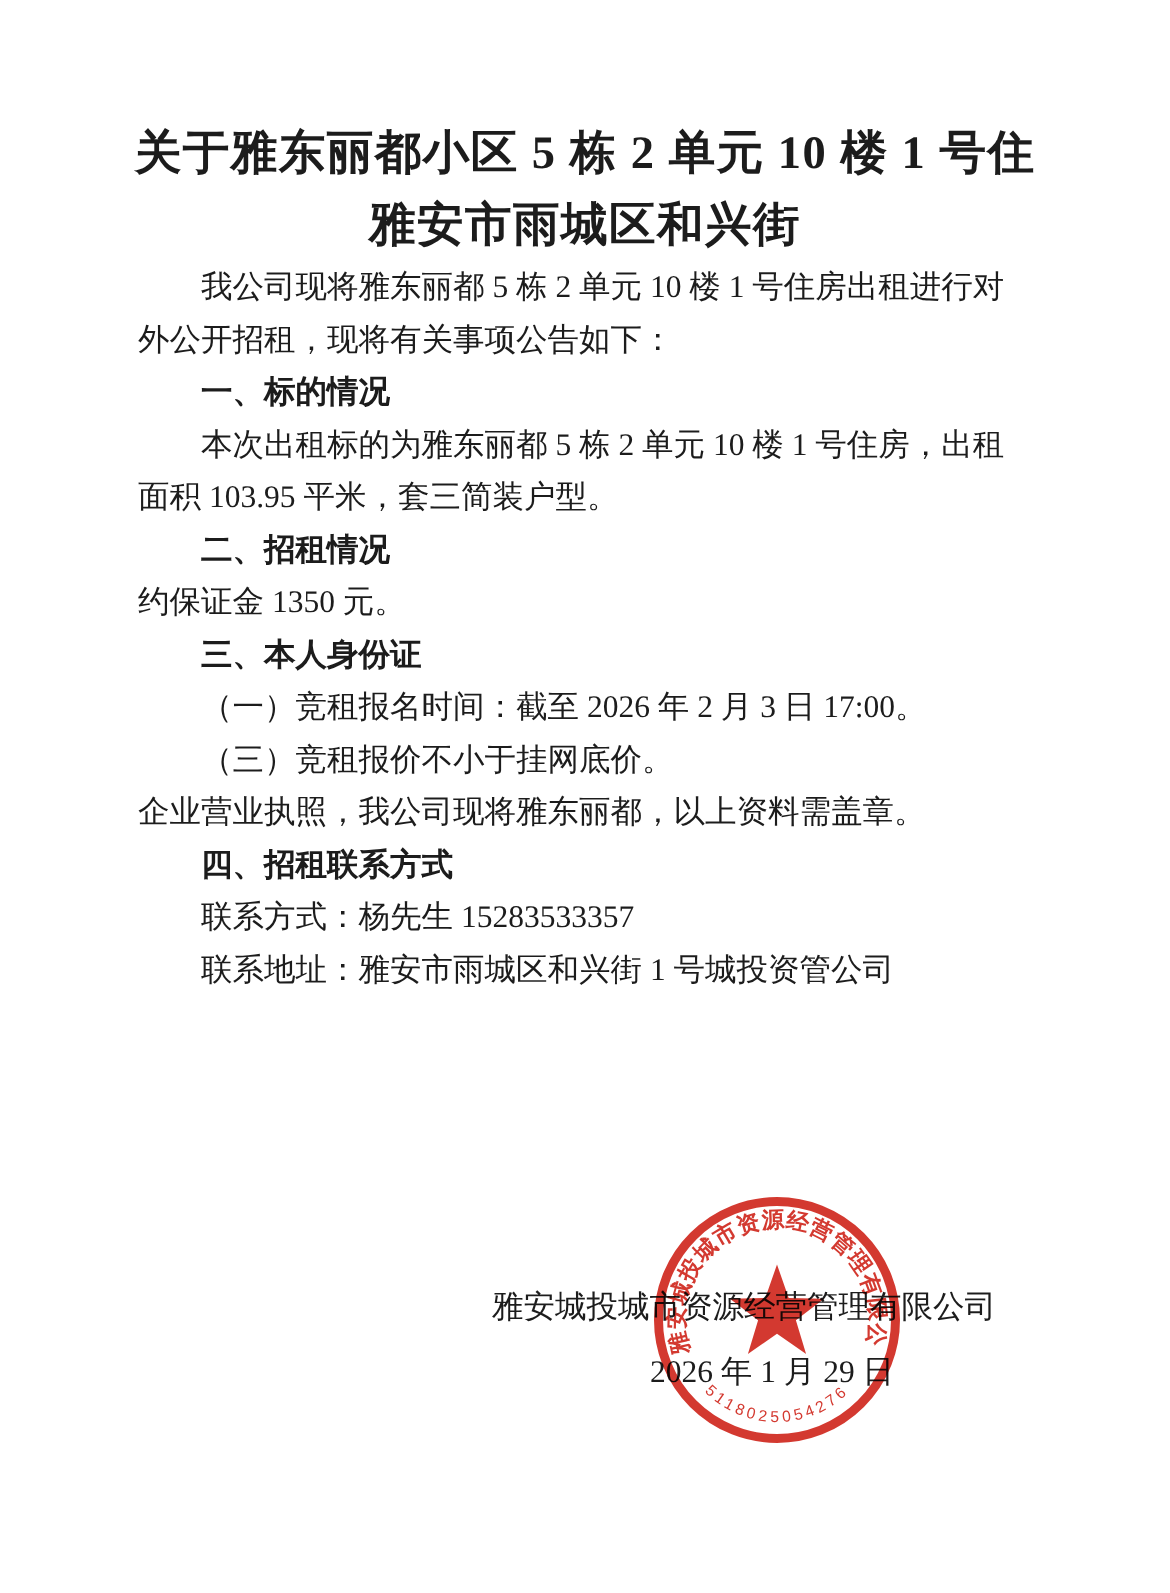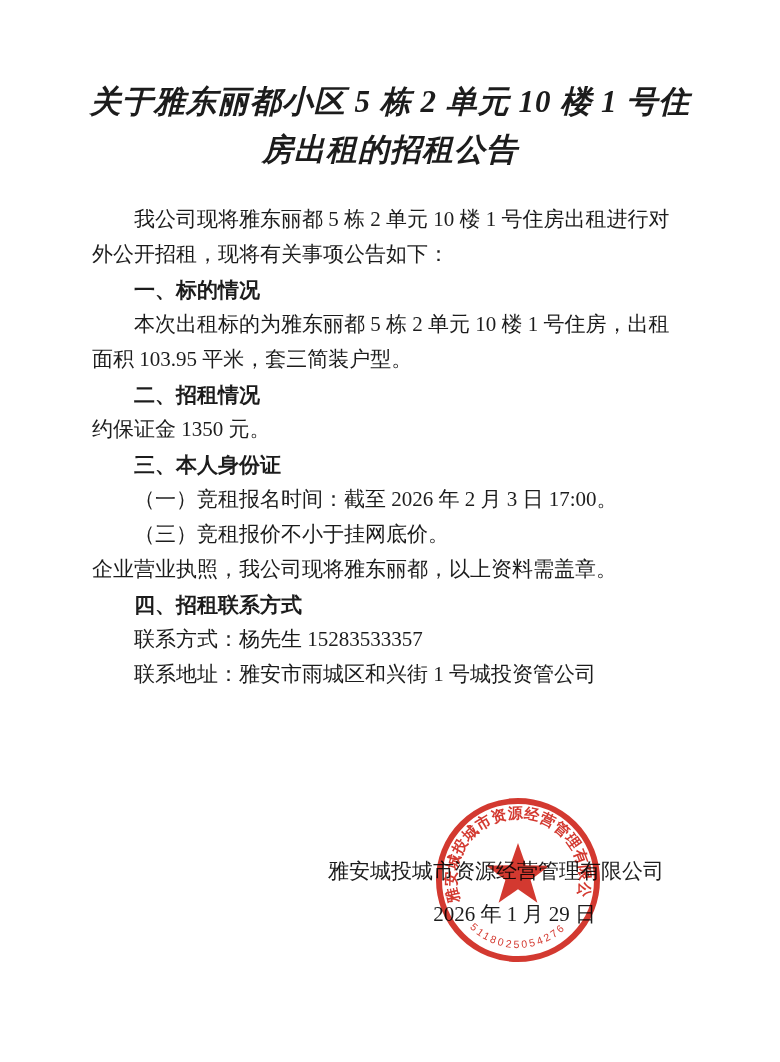--- a/index.html
+++ b/index.html
@@ -15,24 +15,22 @@
   }
   .doc-title {
     margin-top: 78px;
     padding: 0 65px;
     text-align: center;
     font-weight: bold;
     font-size: 31px;
     line-height: 48px;
     font-family: "Liberation Serif", serif;
     letter-spacing: 1px;
-    font-style: italic;
   }
   .doc-body {
-    margin-top: 28px;
     padding: 0 92px;
     font-size: 21px;
     line-height: 35px;
   }
   .line { white-space: nowrap; }
   .line.indent { text-indent: 2em; }
   .line.heading {
     text-indent: 2em;
     font-weight: bold;
     font-family: Liberation Sans, sans-serif;
@@ -58,21 +56,21 @@
     pointer-events: none;
   }
 </style>
 </head>
 <body>
 
 <div class="page">
 
   <div class="doc-title">
     <div>关于雅东丽都小区 5 栋 2 单元 10 楼 1 号住</div>
-    <div>房出租的招租公告</div>
+    <div>雅安市雨城区和兴街</div>
   </div>
 
   <div class="doc-body">
       <div class="line indent">我公司现将雅东丽都 5 栋 2 单元 10 楼 1 号住房出租进行对</div>
       <div class="line ">外公开招租，现将有关事项公告如下：</div>
       <div class="line heading">一、标的情况</div>
       <div class="line indent">本次出租标的为雅东丽都 5 栋 2 单元 10 楼 1 号住房，出租</div>
       <div class="line ">面积 103.95 平米，套三简装户型。</div>
       <div class="line heading">二、招租情况</div>
       <div class="line ">约保证金 1350 元。</div>

